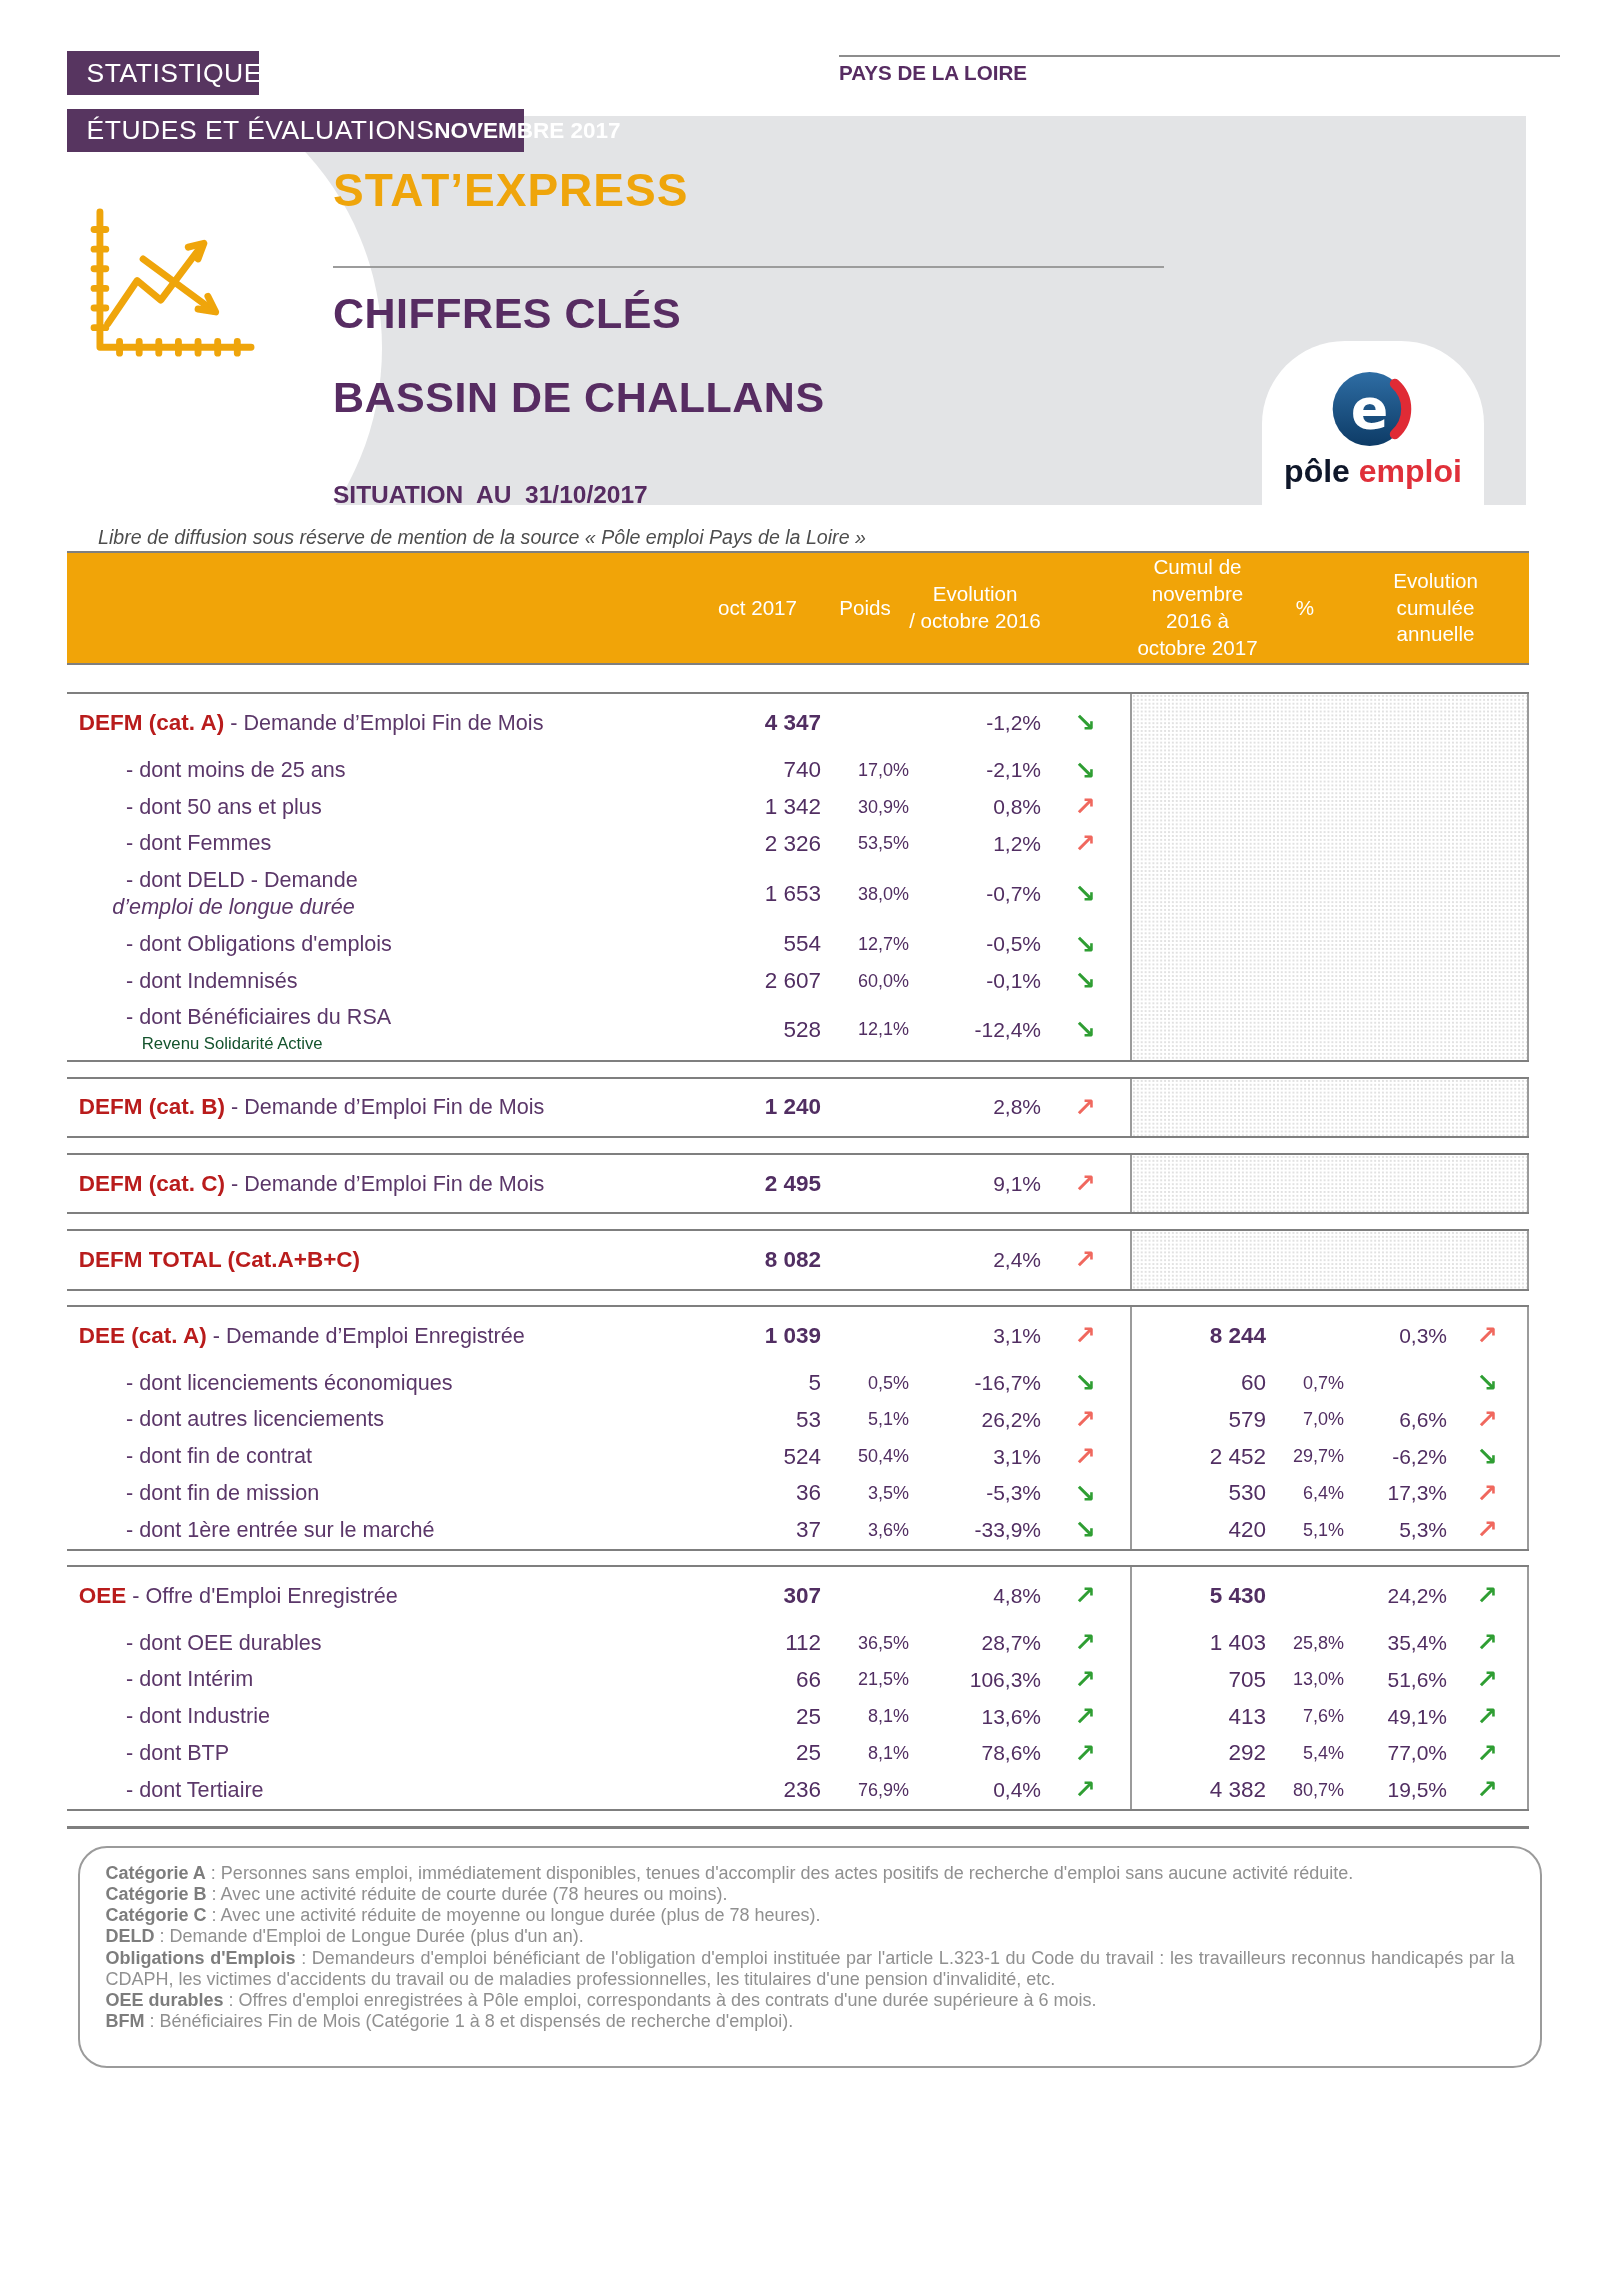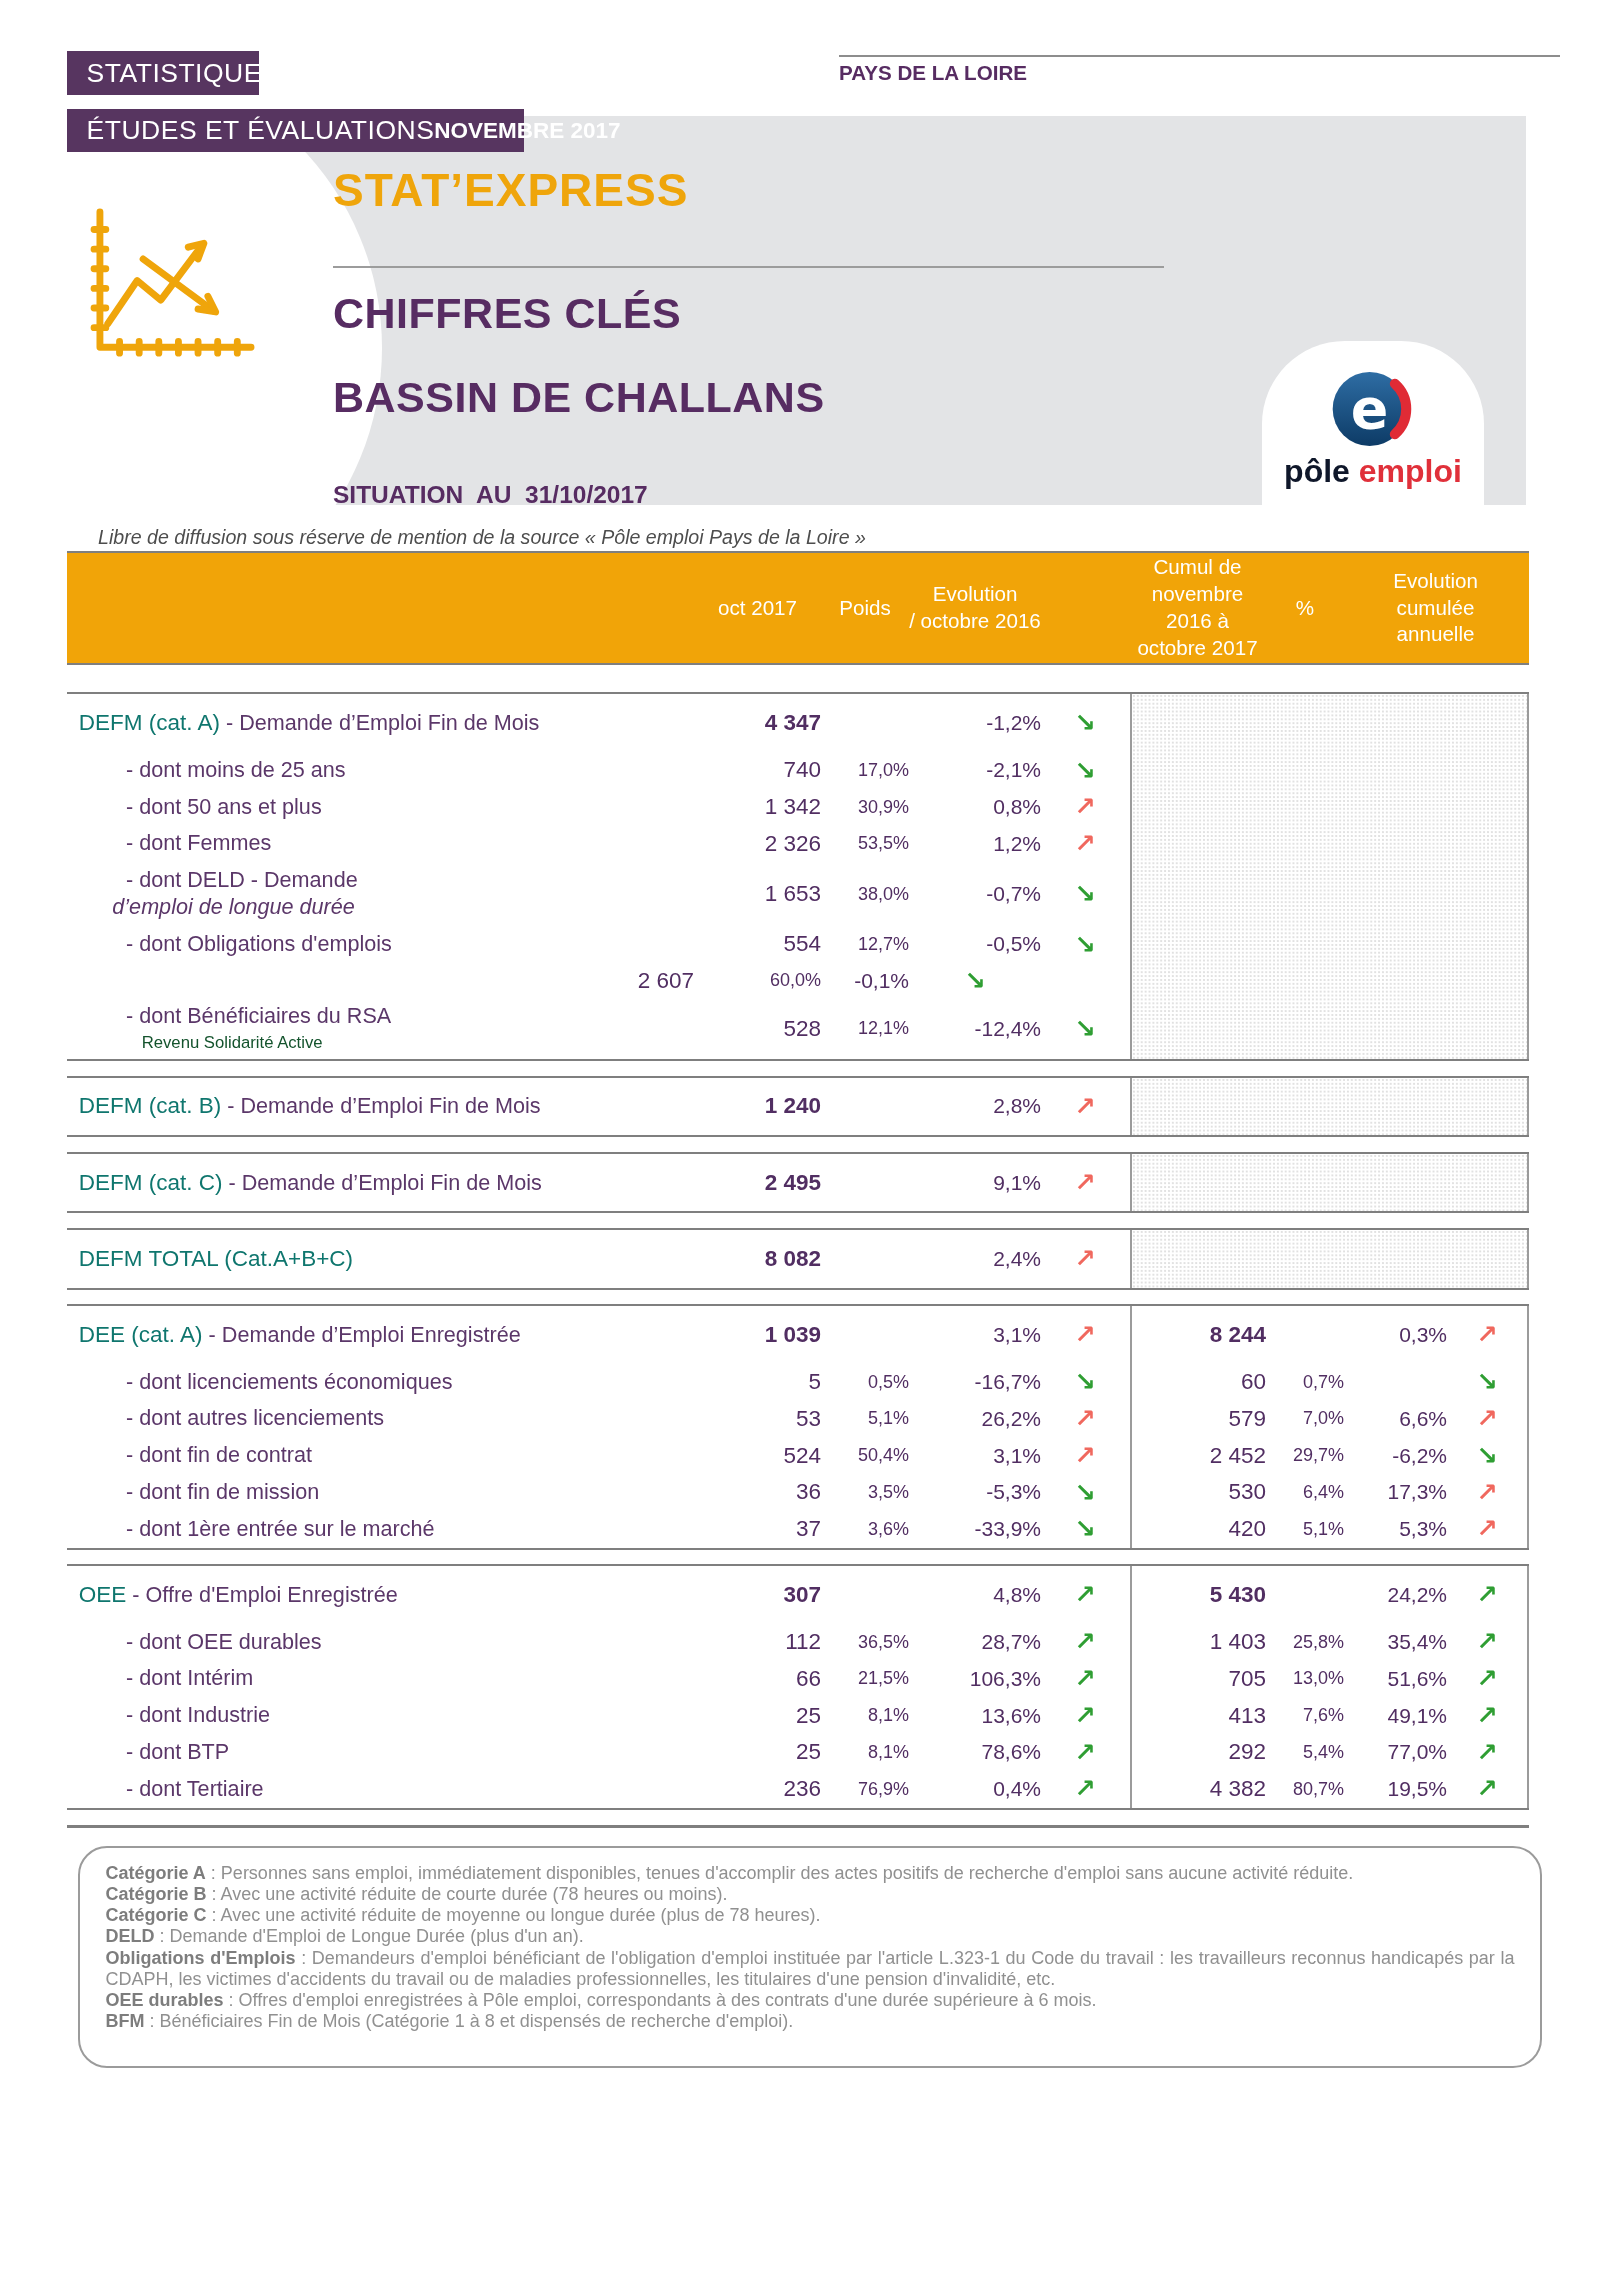--- a/index.html
+++ b/index.html
@@ -37,21 +37,21 @@
   .section{position:relative;border-top:2.9px solid #7f7f7f;border-bottom:2.9px solid #7f7f7f;margin-bottom:14.7px;}
   .overlay{position:absolute;top:0;bottom:0;left:1063px;width:399px;box-sizing:border-box;
            border-left:2px solid #9b9b9b;border-right:2px solid #9b9b9b;z-index:0;}
   .section.hatched .overlay{background-image:radial-gradient(circle,rgba(120,120,120,.22) 1px,transparent 1px);
            background-size:3.9px 3.9px;}
   .row{position:relative;z-index:1;display:grid;grid-template-columns:627px 127px 88px 132px 88px 137px 78px 103px 80px;
        align-items:center;padding:4.9px 0;}
   .row.hdr{padding:14.7px 0;}
   .c.label{font-size:21.6px;padding-left:59px;line-height:1.25;}
   .row.hdr .c.label{padding-left:11.8px;}
-  .row.hdr .lbl-main{font-weight:normal;font-size:22.5px;color:#0f766e;}
+  .row.hdr .lbl-main{font-weight:bold;font-size:22.5px;color:#b91c1c;}
   .lbl-ital{}
   .lbl-break{display:block;font-style:italic;margin-left:-13.7px;}
   .lbl-break:empty{display:none;}
   .subnote{display:block;font-size:16.7px;margin-left:15.7px;margin-top:2.9px;color:#14532d;}
   .subnote:empty{display:none;}
   .c.num{text-align:right;color:#512e62;}
   .c.oct,.c.cum{font-size:22.5px;}
   .c.poids,.c.cpoids{font-size:18px;}
   .c.evol,.c.cevol{font-size:21px;}
   .row.hdr .c.oct,.row.hdr .c.cum{font-weight:600;}
@@ -222,20 +222,25 @@
     <div class="c num oct">554</div>
     <div class="c num poids">12,7%</div>
     <div class="c num evol">-0,5%</div>
     <div class="c arrow arr-l"><span class="green">↘</span></div>
     <div class="c num cum"></div>
     <div class="c num cpoids"></div>
     <div class="c num cevol"></div>
     <div class="c arrow arr-r"></div>
   </div>
           <div class="row">
+    <div class="c label">
+      <span class="lbl-main">- dont Indemnisés</span><span class="lbl-ital"></span>
+      
+      
+    </div>
     <div class="c num oct">2 607</div>
     <div class="c num poids">60,0%</div>
     <div class="c num evol">-0,1%</div>
     <div class="c arrow arr-l"><span class="green">↘</span></div>
     <div class="c num cum"></div>
     <div class="c num cpoids"></div>
     <div class="c num cevol"></div>
     <div class="c arrow arr-r"></div>
   </div>
           <div class="row">

